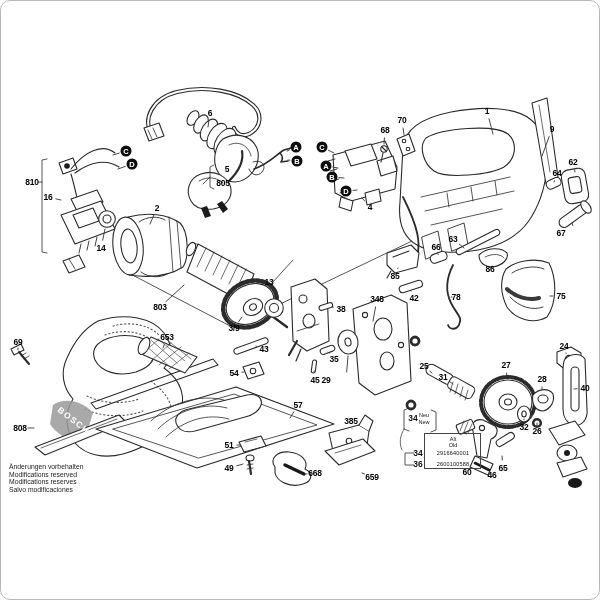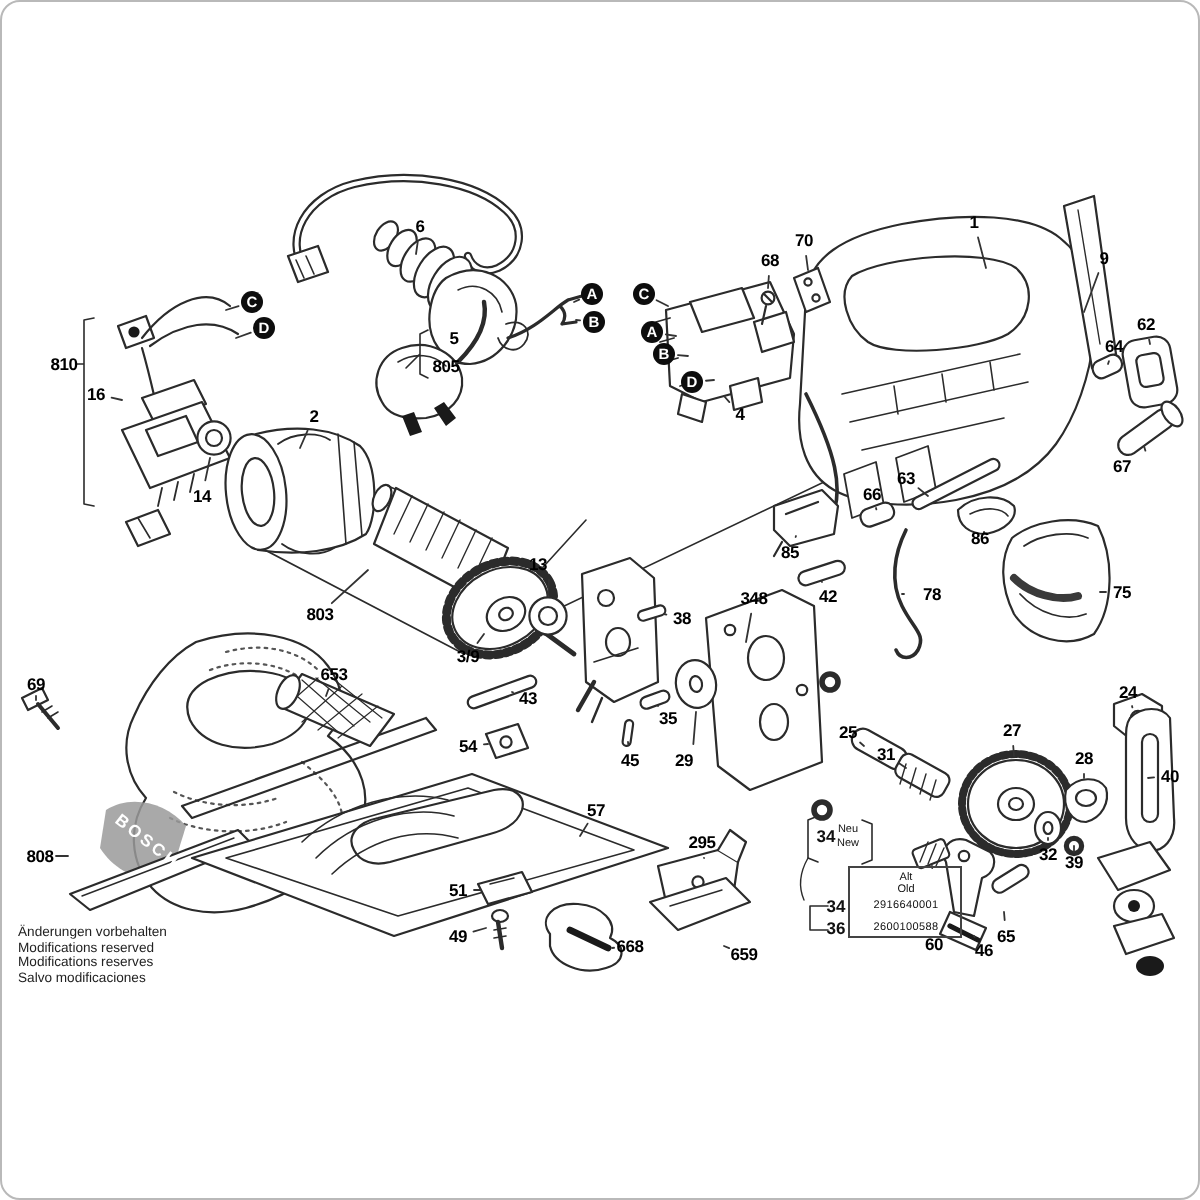--- a/index.html
+++ b/index.html
@@ -365,43 +365,43 @@
       <span class="callout" style="left: 551px; top: 128px;">9</span>
       <span class="callout" style="left: 572px; top: 161px;">62</span>
       <span class="callout" style="left: 556px; top: 172px;">64</span>
       <span class="callout" style="left: 548px; top: 232px; margin-left: 12px;">67</span>
       <span class="callout" style="left: 452px; top: 238px;">63</span>
       <span class="callout" style="left: 435px; top: 246px;">66</span>
       <span class="callout" style="left: 394px; top: 275px;">85</span>
       <span class="callout" style="left: 489px; top: 268px;">86</span>
       <span class="callout" style="left: 376px; top: 298px;">348</span>
       <span class="callout" style="left: 413px; top: 297px;">42</span>
-      <span class="callout" style="left: 465px; top: 296px;">78</span>
+      <span class="callout" style="left: 455px; top: 296px;">78</span>
       <span class="callout" style="left: 560px; top: 295px;">75</span>
       <span class="callout" style="left: 340px; top: 308px;">38</span>
       <span class="callout" style="left: 268px; top: 281px;">13</span>
       <span class="callout" style="left: 159px; top: 306px;">803</span>
       <span class="callout" style="left: 233px; top: 327px;">3/9</span>
       <span class="callout" style="left: 263px; top: 348px;">43</span>
       <span class="callout" style="left: 166px; top: 336px;">653</span>
       <span class="callout" style="left: 17px; top: 341px;">69</span>
       <span class="callout" style="left: 333px; top: 358px;">35</span>
       <span class="callout" style="left: 314px; top: 379px;">45</span>
-      <span class="callout" style="left: 341px; top: 379px; text-align: right;">29</span>
+      <span class="callout" style="left: 325px; top: 379px; text-align: right;">29</span>
       <span class="callout" style="left: 423px; top: 365px;">25</span>
       <span class="callout" style="left: 442px; top: 376px;">31</span>
       <span class="callout" style="left: 505px; top: 364px;">27</span>
       <span class="callout" style="left: 563px; top: 345px;">24</span>
       <span class="callout" style="left: 541px; top: 378px;">28</span>
       <span class="callout" style="left: 584px; top: 387px;">40</span>
       <span class="callout" style="left: 233px; top: 372px;">54</span>
       <span class="callout" style="left: 297px; top: 404px;">57</span>
-      <span class="callout" style="left: 350px; top: 420px;">295</span>
+      <span class="callout" style="left: 350px; top: 420px;">385</span>
       <span class="callout" style="left: 523px; top: 426px;">32</span>
-      <span class="callout" style="left: 536px; top: 430px;">39</span>
+      <span class="callout" style="left: 536px; top: 430px;">26</span>
       <span class="callout" style="left: 466px; top: 441px; margin-top: 30px;">60</span>
       <span class="callout" style="left: 228px; top: 444px;">51</span>
       <span class="callout" style="left: 228px; top: 467px;">49</span>
       <span class="callout" style="left: 314px; top: 472px;">668</span>
       <span class="callout" style="left: 371px; top: 476px;">659</span>
       <span class="callout" style="left: 491px; top: 474px;">46</span>
       <span class="callout" style="left: 502px; top: 467px;">65</span>
       <span class="callout" style="left: 19px; top: 427px;">808</span>
       <span class="letter" style="left: 125px; top: 150px;">C</span>
       <span class="letter" style="left: 131px; top: 163px;">D</span>

